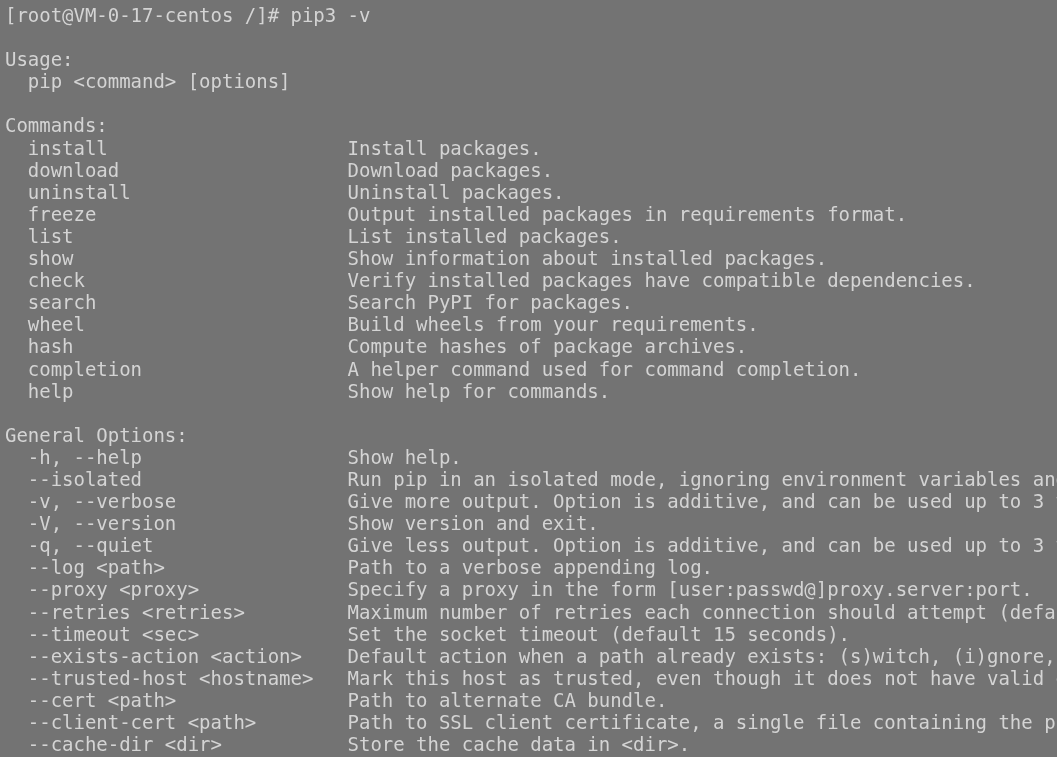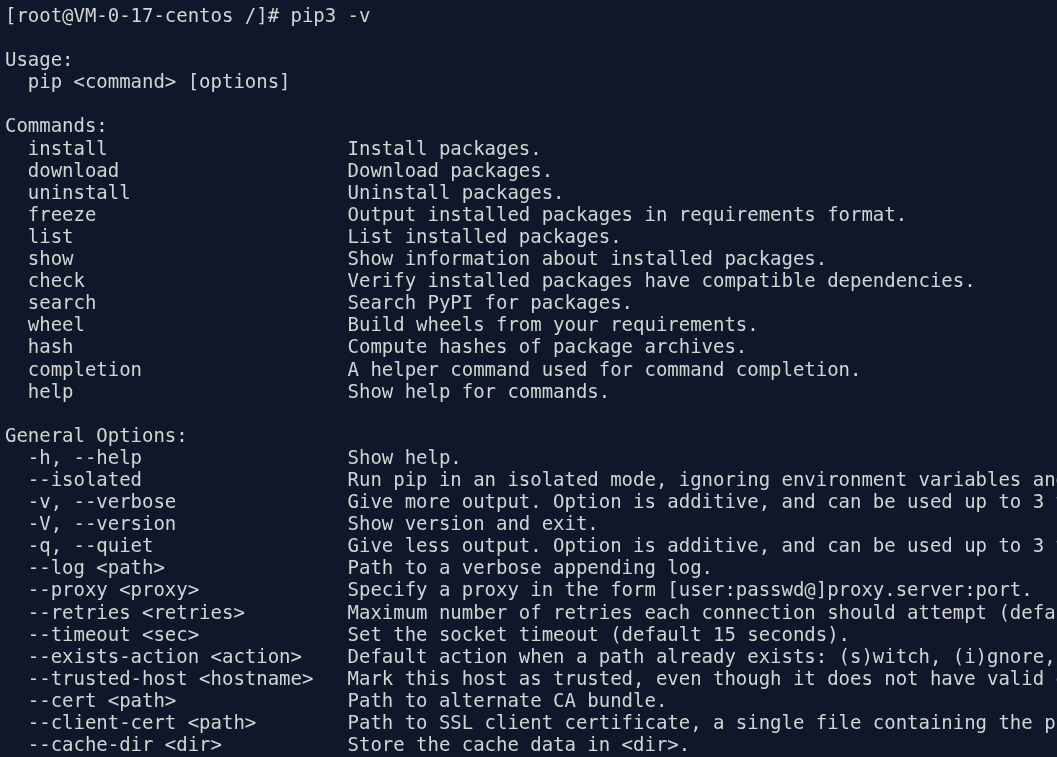--- a/index.html
+++ b/index.html
@@ -8,21 +8,21 @@
     background: #000000;
   }
   body {
     width: 1057px;
     height: 757px;
     overflow: hidden;
   }
   #terminal {
     width: 1057px;
     height: 757px;
-    background: #0f172a;
+    background: #737373;
     color: #d4d4d4;
     font-family: "DejaVu Sans Mono", "Liberation Mono", monospace;
     font-size: 19px;
     line-height: 22.1px;
     letter-spacing: -0.02px;
     padding: 4px 0 6px 5px;
     box-sizing: border-box;
     overflow: hidden;
     white-space: pre;
   }

